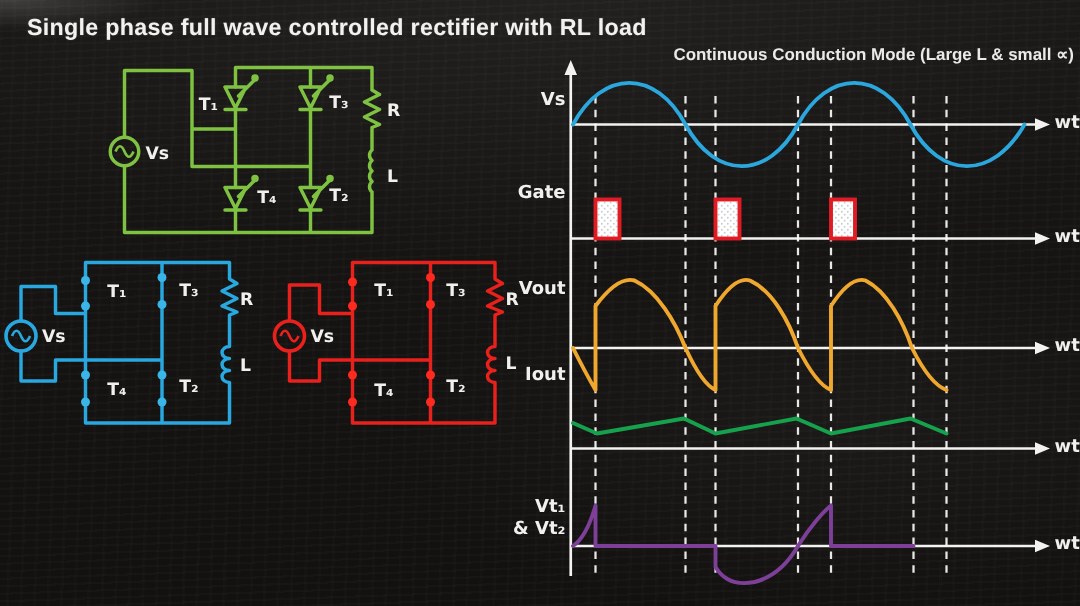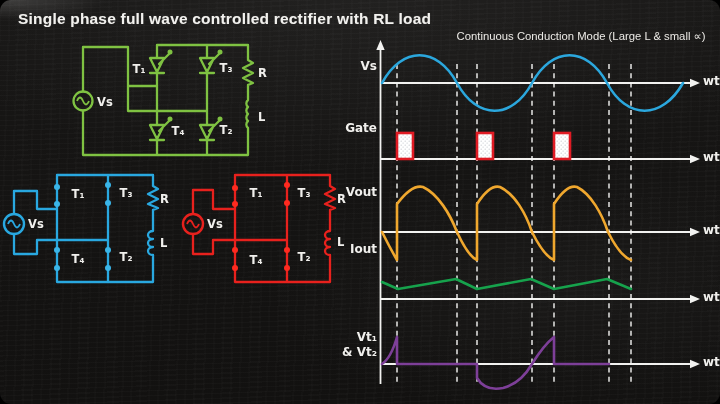--- a/index.html
+++ b/index.html
@@ -6,30 +6,29 @@
   .stage{
     position:relative;width:720px;height:404px;overflow:hidden;
     font-family:"Liberation Sans",sans-serif;
     background:
       radial-gradient(14% 5% at 1% 0%, rgba(255,255,255,0.16), transparent 100%),
       radial-gradient(120% 80% at 50% 0%, rgba(255,255,255,0.045), transparent 55%),
       repeating-linear-gradient(178deg, rgba(255,255,255,0.020) 0 1.4px, rgba(0,0,0,0) 1.4px 5px),
       repeating-linear-gradient(92deg, rgba(255,255,255,0.012) 0 2px, rgba(0,0,0,0) 2px 9px),
       radial-gradient(60% 45% at 78% 72%, rgba(255,255,255,0.030), transparent 70%),
       linear-gradient(#181716,#141312 60%,#121110);
-    border-radius: 11px;
   }
   .title{
     position:absolute;left:18px;top:10px;
     font-size:15.5px;font-weight:600;letter-spacing:.2px;color:#f2f1ee;
     text-shadow:0 0 1px rgba(255,255,255,.25);
   }
   .subtitle{
-    position:absolute;left:446px;top:30px;width:270px;text-align:center;
-    font-size:11.3px;font-weight:400;color:#eceae6;
+    position:absolute;left:446px;top:30px;width:270px;text-align:right;
+    font-size:11.3px;font-weight:700;color:#eceae6;
   }
   svg#scene{position:absolute;left:0;top:0;}
   .wire{fill:none;stroke-width:2.3;stroke-linecap:round;stroke-linejoin:round;}
   .trace{fill:none;stroke-width:2.6;stroke-linecap:round;stroke-linejoin:round;}
   .lbl{font-family:"DejaVu Sans",sans-serif;font-size:11.5px;font-weight:bold;fill:#f1f0ed;}
   .axis-txt{font-family:"DejaVu Sans",sans-serif;font-size:12px;font-weight:bold;fill:#f1f0ed;}
 </style>
 </head>
 <body>
 

